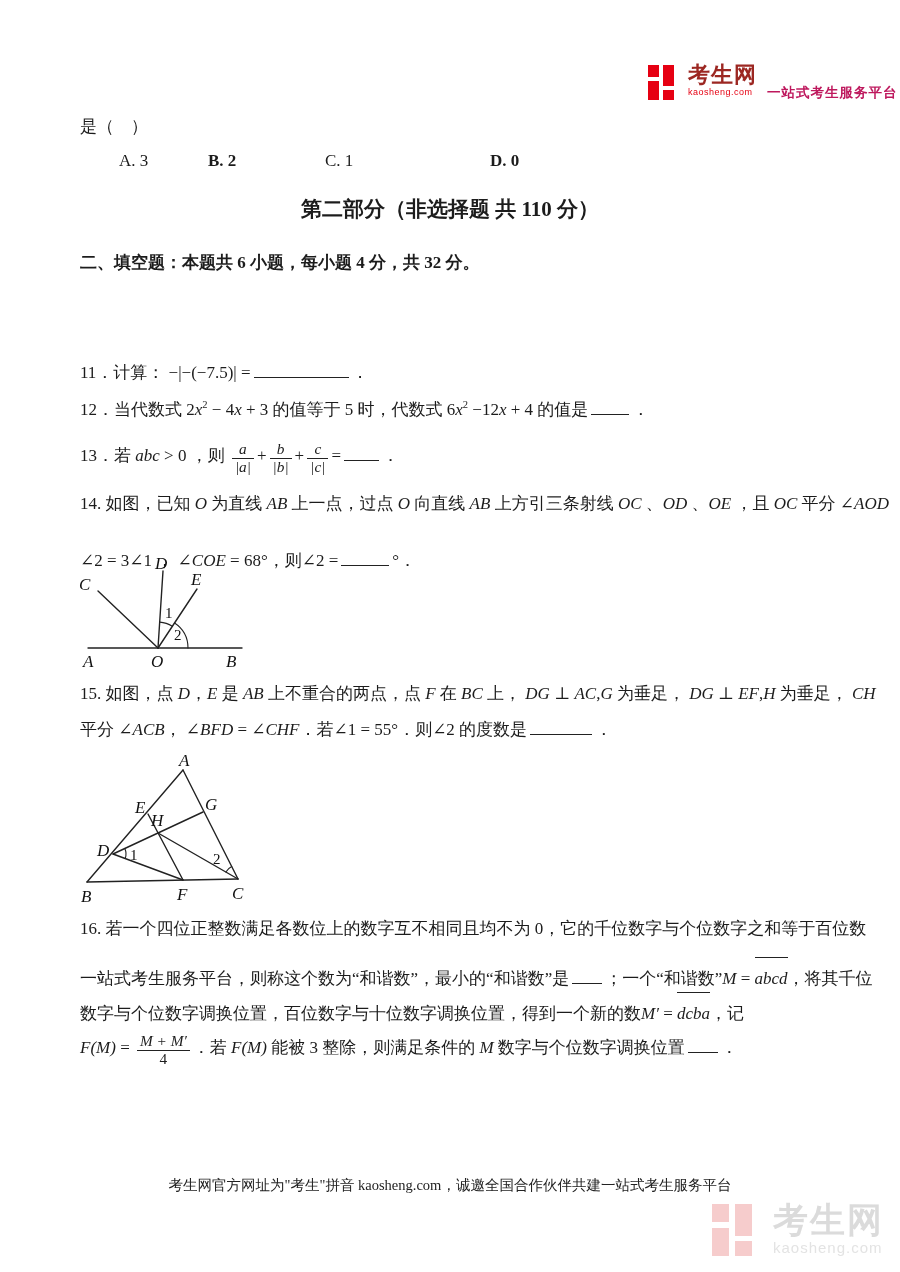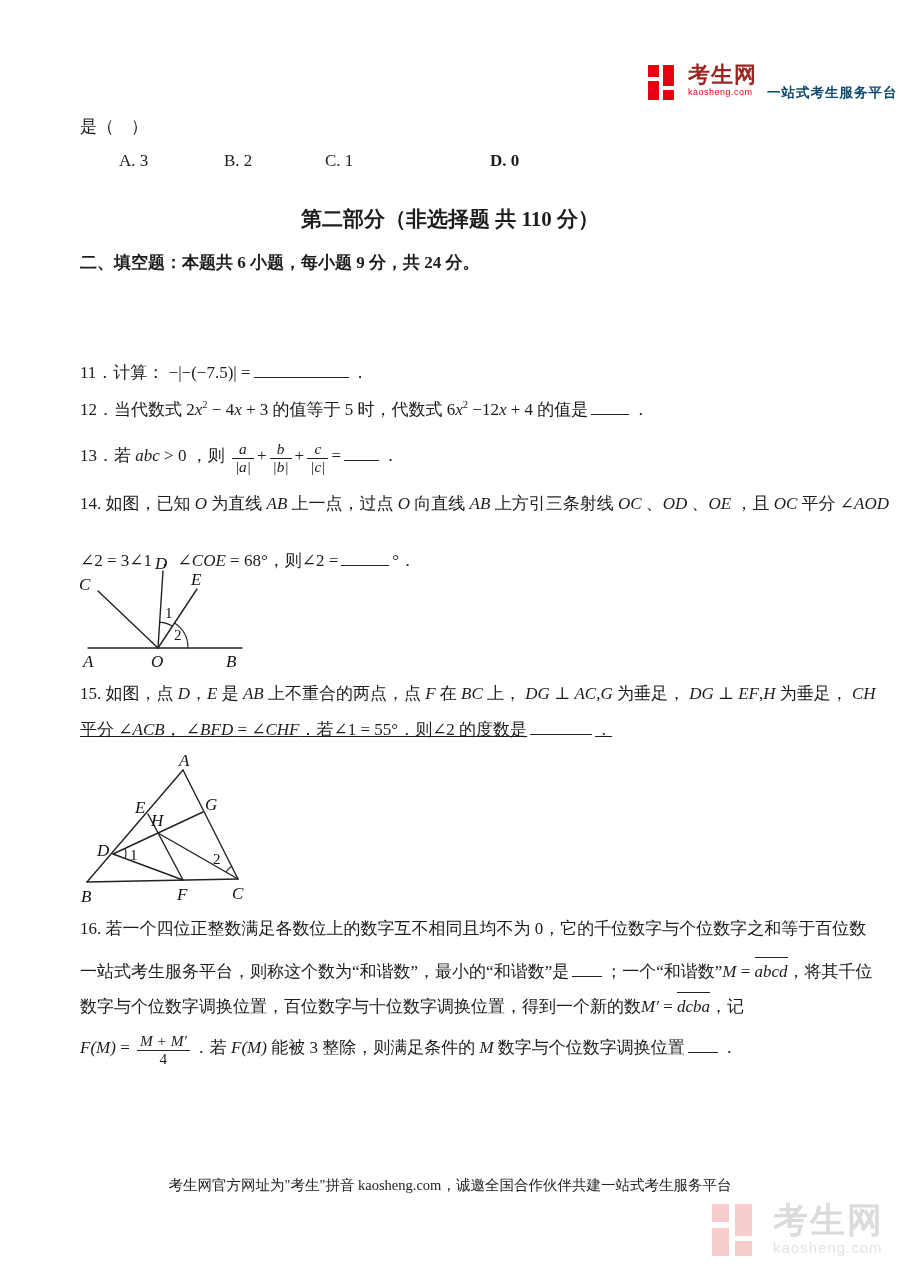--- a/index.html
+++ b/index.html
@@ -10,21 +10,21 @@
   }
   .abs{position:absolute;white-space:nowrap;}
   .line{font-size:17px;line-height:1.3;}
   .bold{font-weight:bold;}
   .var{font-style:italic;font-family:"Liberation Serif","DejaVu Serif",serif;}
   sup{font-size:0.62em;line-height:0;}
   .blank{display:inline-block;height:2px;border-bottom:1.2px solid #222;margin:0 3px;vertical-align:baseline;}
   .frac{display:inline-block;text-align:center;vertical-align:-0.7em;line-height:1.1;margin:0 3px;font-size:0.9em;}
   .frac .num{display:block;border-bottom:1px solid #222;padding:0 3px;}
   .frac .den{display:block;padding:0 3px;}
-  .ol{border-top:1px solid #222;padding-top:5px;line-height:1.05;display:inline-block;}
+  .ol{border-top:1px solid #222;padding-top:12px;line-height:1.05;display:inline-block;}
   
   .hlogo{position:absolute;left:648px;top:64px;display:flex;align-items:flex-start;}
   .hlogo .blocks{width:36px;height:36px;position:relative;flex:0 0 auto;}
   .blk{position:absolute;}
   .hbrand{margin-left:4px;line-height:1;}
   .hbrand .nm{font-size:22px;font-weight:bold;font-family:"Liberation Sans","DejaVu Sans",sans-serif;letter-spacing:1px;}
   .hbrand .st{font-size:9px;font-family:"Liberation Sans","DejaVu Sans",sans-serif;letter-spacing:0.5px;margin-top:2px;}
   .htag{font-size:13.5px;font-weight:bold;font-family:"Liberation Sans","DejaVu Sans",sans-serif;margin-left:10px;margin-top:20px;letter-spacing:1px;}
   
   .wlogo{position:absolute;left:712px;top:1202px;display:flex;align-items:flex-start;opacity:0.95;}
@@ -44,33 +44,33 @@
   <div class="blocks">
     <span class="blk" style="left:0;top:1px;width:11px;height:12px;background:#e60012;"></span>
     <span class="blk" style="left:0;top:17px;width:11px;height:19px;background:#e60012;"></span>
     <span class="blk" style="left:15px;top:1px;width:11px;height:21px;background:#e60012;"></span>
     <span class="blk" style="left:15px;top:26px;width:11px;height:10px;background:#e60012;"></span>
   </div>
   <div class="hbrand">
     <div class="nm" style="color:#9c2722;">考生网</div>
     <div class="st" style="color:#e60012;">kaosheng.com</div>
   </div>
-  <div class="htag" style="color:#0c4a6e;">一站式考生服务平台</div>
+  <div class="htag" style="color:#be185d;">一站式考生服务平台</div>
 </div>
 
 <div class="abs line" style="left:80px;top:116px;">是（　）</div>
 <div>
   <span class="abs line" style="left:119px;top:150px;">A. 3</span>
-  <span class="abs line" style="left:224px;top:150px;">B. 2</span>
+  <span class="abs line" style="left:208px;top:150px;font-weight:bold;">B. 2</span>
   <span class="abs line" style="left:325px;top:150px;">C. 1</span>
   <span class="abs line" style="left:490px;top:150px;font-weight:bold;">D. 0</span>
 </div>
 
-<div class="abs bold" style="left:0;top:205px;width:900px;text-align:center;font-size:21px;white-space:nowrap;">第二部分（非选择题 共 110 分）</div>
-<div class="abs line bold" style="left:80px;top:252px;">二、填空题：本题共 6 小题，每小题 9 分，共 24 分。</div>
+<div class="abs bold" style="left:0;top:195px;width:900px;text-align:center;font-size:21px;white-space:nowrap;">第二部分（非选择题 共 110 分）</div>
+<div class="abs line bold" style="left:80px;top:252px;">二、填空题：本题共 6 小题，每小题 4 分，共 32 分。</div>
 
 <div class="abs line" style="left:80px;top:362px;"><span>11．计算： −|−(−7.5)| =</span><span class="blank" style="width: 95px;"></span><span>．</span></div>
 <div class="abs line" style="left:80px;top:399px;"><span>12．当代数式 2</span><span class="var">x</span><sup>2</sup><span> − 4</span><span class="var">x</span><span> + 3 的值等于 5 时，代数式 6</span><span class="var">x</span><sup>2</sup><span> −12</span><span class="var">x</span><span> + 4 的值是</span><span class="blank" style="width: 38px;"></span><span>．</span></div>
 <div class="abs line" style="left:80px;top:441px;"><span>13．若 </span><span class="var">abc</span><span> &gt; 0 ，则 </span><span class="frac"><span class="num var">a</span><span class="den var">|a|</span></span><span>+</span><span class="frac"><span class="num var">b</span><span class="den var">|b|</span></span><span>+</span><span class="frac"><span class="num var">c</span><span class="den var">|c|</span></span><span>=</span><span class="blank" style="width: 35px;"></span><span>．</span></div>
 
 <div class="abs line" style="left:80px;top:493px;"><span>14. 如图，已知 </span><span class="var">O</span><span> 为直线 </span><span class="var">AB</span><span> 上一点，过点 </span><span class="var">O</span><span> 向直线 </span><span class="var">AB</span><span> 上方引三条射线 </span><span class="var">OC</span><span> 、</span><span class="var">OD</span><span> 、</span><span class="var">OE</span><span> ，且 </span><span class="var">OC</span><span> 平分 ∠</span><span class="var">AOD</span><span> ，</span></div>
 <div class="abs line" style="left:80px;top:550px;"><span>∠2 = 3∠1 ，  ∠</span><span class="var">COE</span><span> = 68°，则∠2 =</span><span class="blank" style="width: 48px;"></span><span>°．</span></div>
 
 <svg class="abs" style="left:75px;top:556px;" width="230" height="115" viewBox="0 0 230 115">
   <line class="stroke" x1="13" y1="92" x2="167" y2="92"></line>
@@ -83,21 +83,21 @@
   <text x="80" y="13">D</text>
   <text x="116" y="29">E</text>
   <text x="8" y="111">A</text>
   <text x="76" y="111">O</text>
   <text x="151" y="111">B</text>
   <text class="num" x="90" y="62">1</text>
   <text class="num" x="99" y="84">2</text>
 </svg>
 
 <div class="abs line" style="left:80px;top:683px;"><span>15. 如图，点 </span><span class="var">D</span><span>，</span><span class="var">E</span><span> 是 </span><span class="var">AB</span><span> 上不重合的两点，点 </span><span class="var">F</span><span> 在 </span><span class="var">BC</span><span> 上， </span><span class="var">DG</span><span> ⊥ </span><span class="var">AC</span><span>,</span><span class="var">G</span><span> 为垂足， </span><span class="var">DG</span><span> ⊥ </span><span class="var">EF</span><span>,</span><span class="var">H</span><span> 为垂足， </span><span class="var">CH</span></div>
-<div class="abs line" style="left:80px;top:719px;text-decoration:underline;"><span>平分 ∠</span><span class="var">ACB</span><span>，  ∠</span><span class="var">BFD</span><span> = ∠</span><span class="var">CHF</span><span>．若∠1 = 55°．则∠2 的度数是</span><span class="blank" style="width: 62px;"></span><span>．</span></div>
+<div class="abs line" style="left:80px;top:719px;"><span>平分 ∠</span><span class="var">ACB</span><span>，  ∠</span><span class="var">BFD</span><span> = ∠</span><span class="var">CHF</span><span>．若∠1 = 55°．则∠2 的度数是</span><span class="blank" style="width: 62px;"></span><span>．</span></div>
 
 <svg class="abs" style="left:75px;top:752px;" width="230" height="160" viewBox="0 0 230 160">
   <line class="stroke" x1="12" y1="130" x2="108" y2="18"></line>
   <line class="stroke" x1="108" y1="18" x2="163" y2="127"></line>
   <line class="stroke" x1="12" y1="130" x2="163" y2="127"></line>
   <line class="stroke" x1="38" y1="102" x2="128" y2="60"></line>
   <line class="stroke" x1="73" y1="62" x2="108" y2="128"></line>
   <line class="stroke" x1="38" y1="102" x2="108" y2="128"></line>
   <line class="stroke" x1="83" y1="81" x2="163" y2="127"></line>
   <path class="stroke" style="stroke-width:1.1" d="M 50.2 106.5 A 13 13 0 0 0 49.8 96.5"></path>

